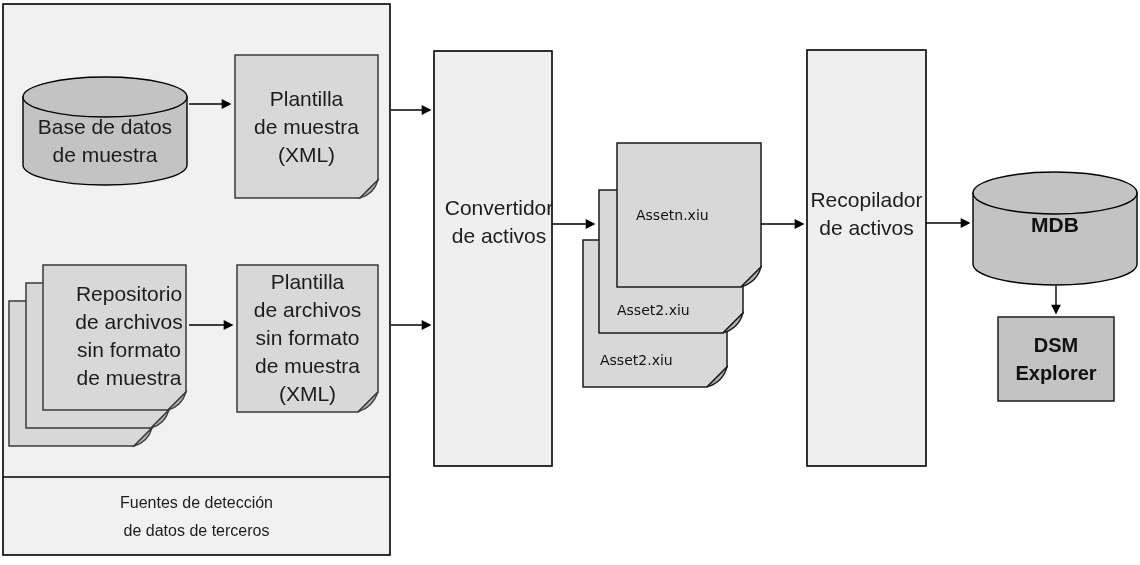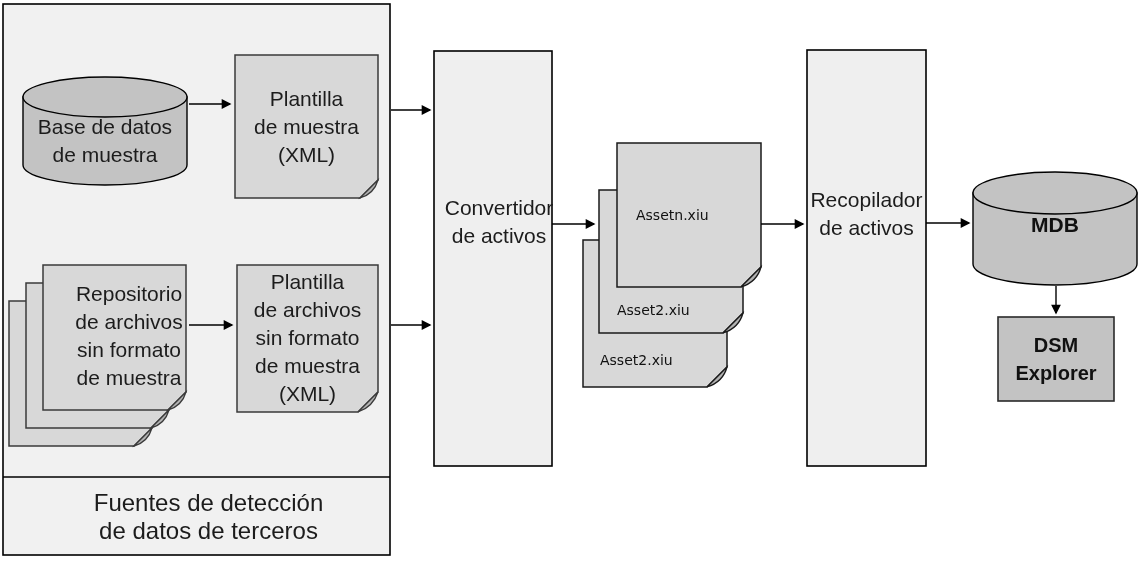--- a/index.html
+++ b/index.html
@@ -5,21 +5,21 @@
   html,body{margin:0;padding:0;background:#fff;}
   .canvas{
     position:relative;width:1140px;height:565px;background:#ffffff;
     font-family:"Liberation Sans",sans-serif;overflow:hidden;
   }
   .canvas svg{position:absolute;left:0;top:0;}
   .lbl{
     position:absolute;white-space:pre-line;text-align:center;
     color:#1c1c1c;font-size:21px;line-height:28px;
   }
-  .lbl.big{font-size:24px;margin-left:12px;}
+  .lbl.big{font-size:16px;}
   .lbl.asset{
     font-family:"DejaVu Sans",sans-serif;font-size:14px;line-height:28px;
     text-align:left;color:#111;
   }
   .lbl.bold21{font-weight:bold;font-size:21px;color:#111;}
   .lbl.bold20{font-weight:bold;font-size:20px;color:#111;}
 </style>
 </head>
 <body>
 

